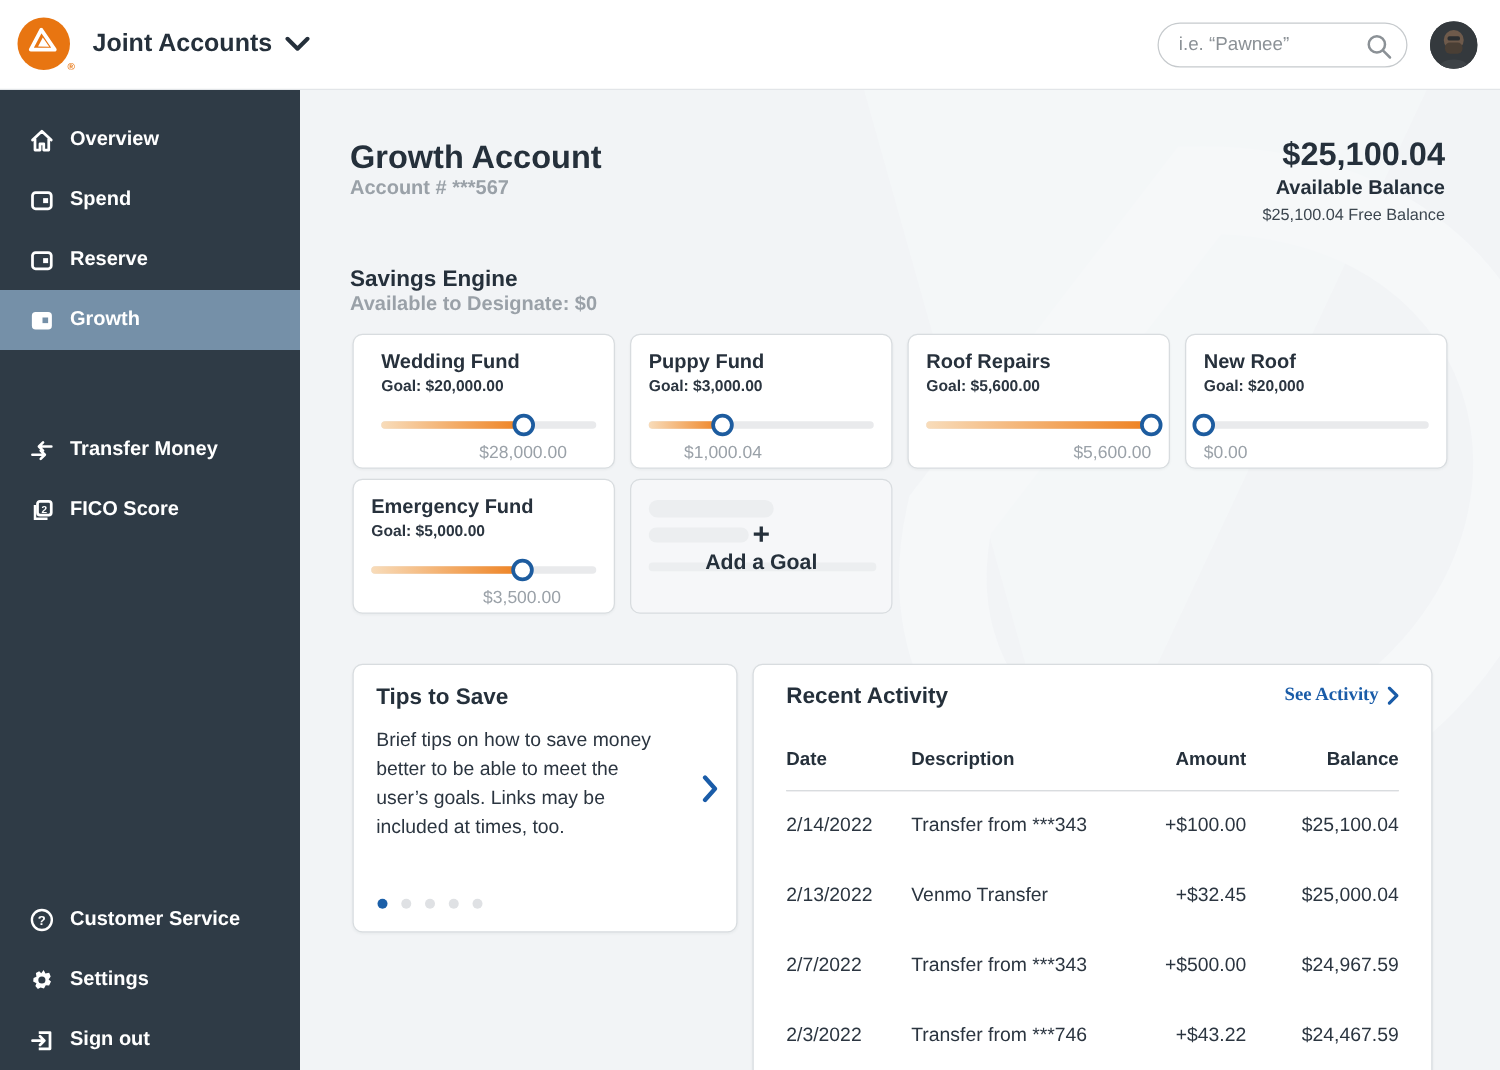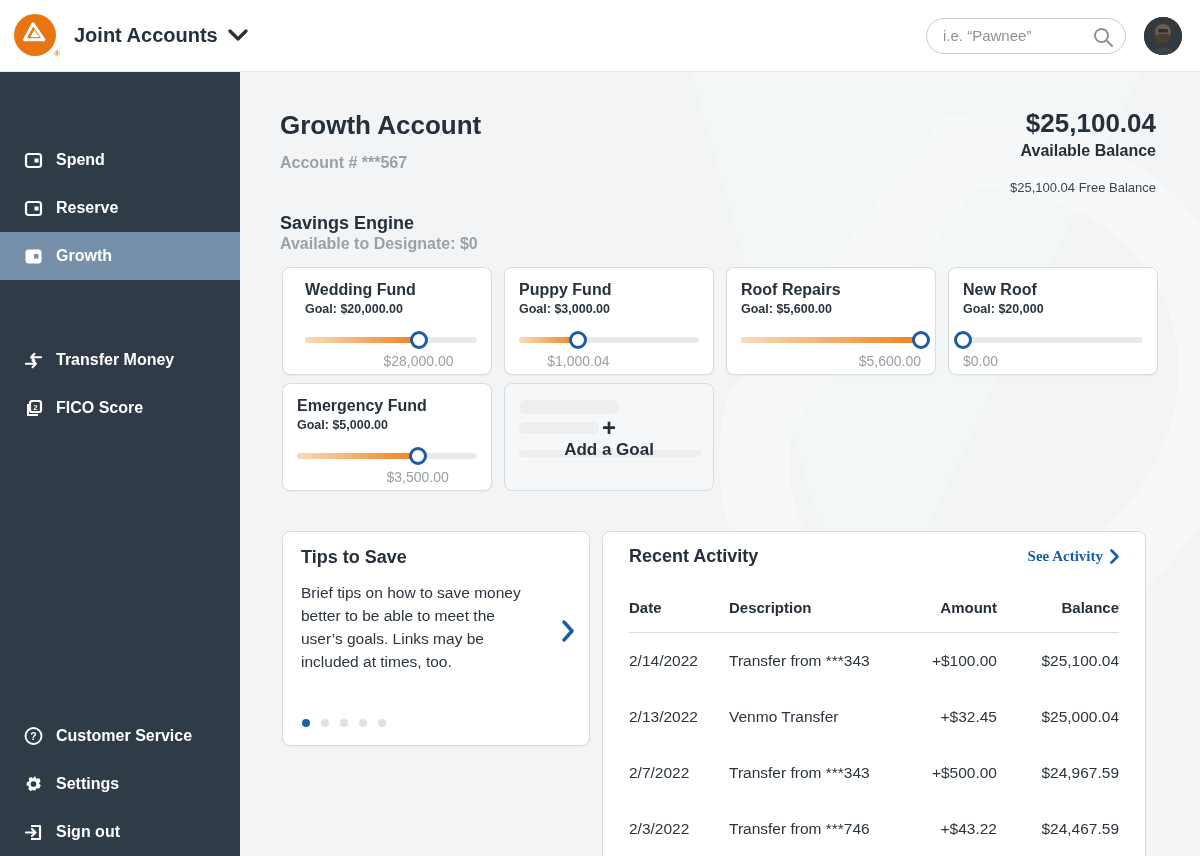--- a/index.html
+++ b/index.html
@@ -27,25 +27,25 @@
   .nav-item { position:absolute; left:0; width:240px; height:48px; display:flex; align-items:center;
               padding-left:24px; gap:13px; color:#fff; font-size:16px; font-weight:bold; cursor:pointer; }
   .nav-item.active { background:#7590a8; }
   .nav-icon { width:19px; height:19px; display:flex; align-items:center; justify-content:center; flex:none; }
 
   
   .main { position:absolute; top:72px; left:240px; width:960px; height:784px; background:#f2f4f6; overflow:hidden; }
   .watermark { position:absolute; top:-40px; right:-120px; width:720px; height:720px; opacity:.5; pointer-events:none; }
 
   .page-title { position:absolute; left:40px; top:38px; font-size:26px; font-weight:bold; color:#25303b; }
-  .acct-number { position:absolute; left:40px; top:70px; font-size:16px; font-weight:bold; color:#9aa1a8;margin-top:12px; }
+  .acct-number { position:absolute; left:40px; top:70px; font-size:16px; font-weight:bold; color:#9aa1a8; }
   .balance-block { position:absolute; right:44px; top:36px; text-align:right; }
   .balance-amount { font-size:26px; font-weight:bold; color:#25303b; }
   .balance-label { font-size:16px; font-weight:bold; color:#25303b; margin-top:3px; }
-  .free-balance { font-size:13px; color:#3c464f; margin-top:20px; }
+  .free-balance { font-size:13px; color:#3c464f; margin-top:4px; }
 
   .section-title { position:absolute; left:40px; top:141px; font-size:18px; font-weight:bold; color:#25303b; }
   .section-sub { position:absolute; left:40px; top:163px; font-size:16px; font-weight:bold; color:#9aa1a8; }
 
   
   .goal-card { position:absolute; width:210px; height:108px; background:#fff; border:1px solid #d8dcdf;
                border-radius:8px; box-shadow:0 1px 2px rgba(40,50,60,.05); padding:13px 14px; }
   .goal-name { font-size:16px; font-weight:bold; color:#27313c; }
   .goal-target { font-size:12.5px; font-weight:bold; color:#2b3540; margin-top:3px; }
   .slider { position:relative; margin-top:15px; height:18px; }
@@ -129,20 +129,28 @@
           <rect x="12" y="17" width="14" height="9" rx="4" fill="#4a3f35"></rect>
           <rect x="14" y="12" width="10" height="3.4" rx="1.5" fill="#2b2e31"></rect>
           <path d="M7 38 C7 28 31 28 31 38 Z" fill="#3e4347"></path>
         </svg>
       </div>
     </div>
   </div>
 
   <nav class="sidebar">
 
+    <div class="nav-item" style="top:16px;">
+      <span class="nav-icon">
+        <svg width="19" height="19" viewBox="0 0 19 19">
+            <path d="M2 9 L9.5 2 L17 9 M4 8 V17 H8 V12 H11 V17 H15 V8" fill="none" stroke="#fff" stroke-width="2.2" stroke-linejoin="round" stroke-linecap="round"></path>
+          </svg>
+      </span>
+      <span>Overview</span>
+    </div>
 
     <div class="nav-item" style="top:112px;">
       <span class="nav-icon">
         <svg width="19" height="19" viewBox="0 0 19 19">
             <rect x="2" y="3" width="15" height="13" rx="2.5" fill="none" stroke="#fff" stroke-width="2.2"></rect>
             <rect x="10.5" y="7.5" width="4" height="4" fill="#fff"></rect>
           </svg>
       </span>
       <span>Reserve</span>
     </div>

